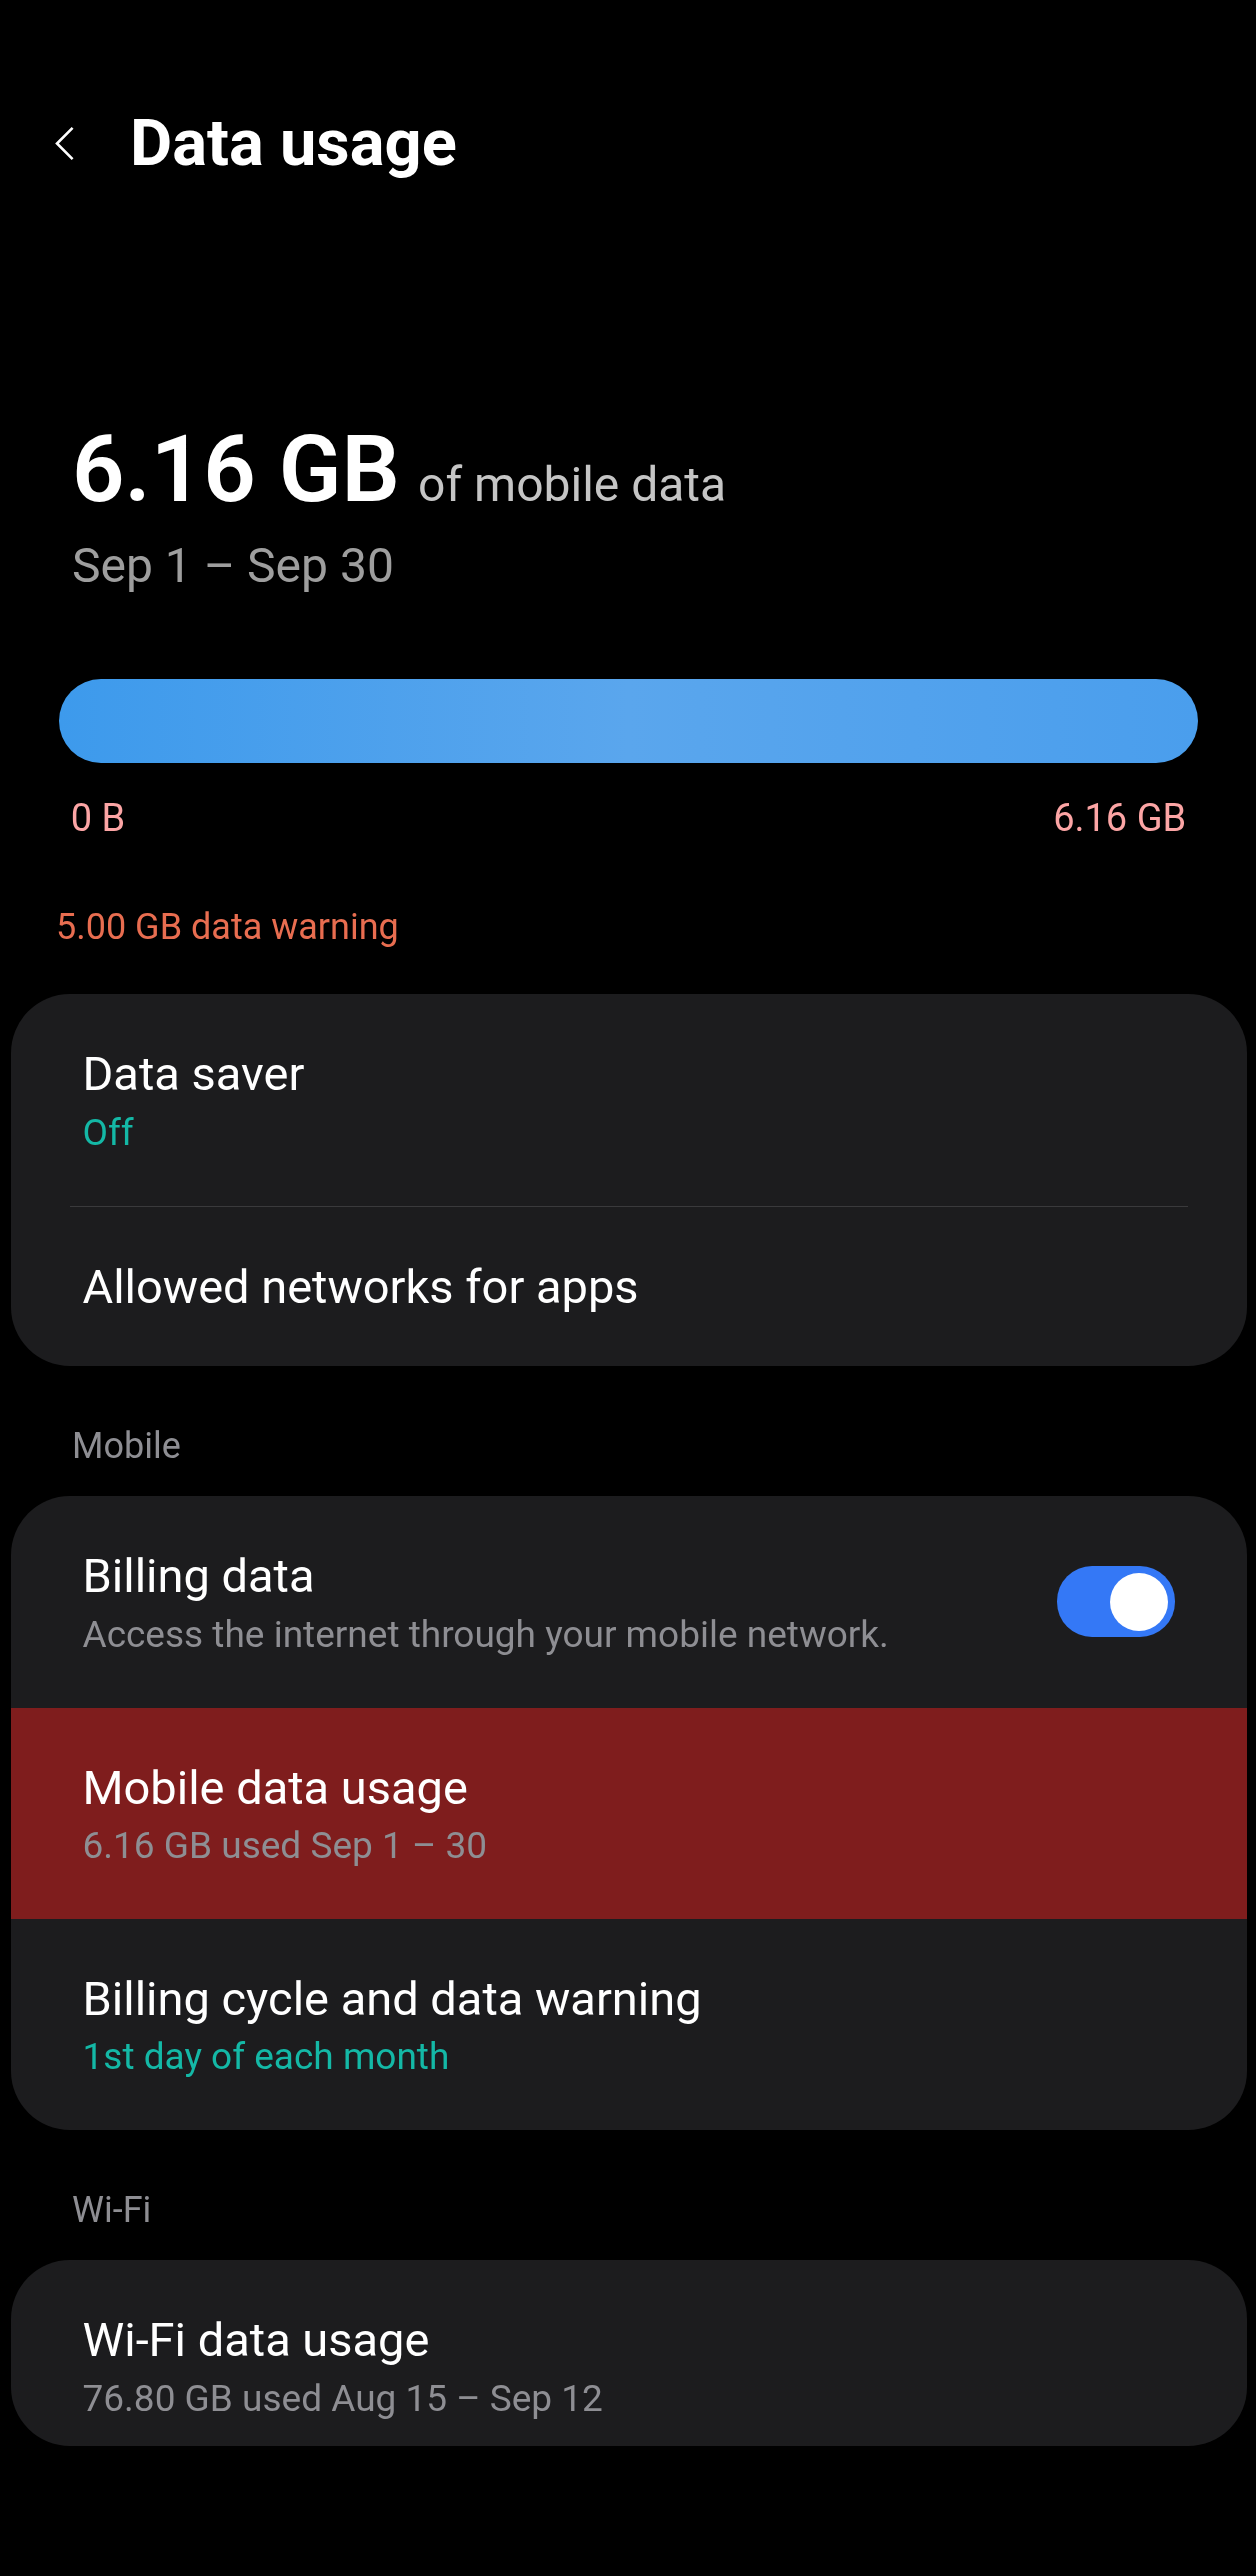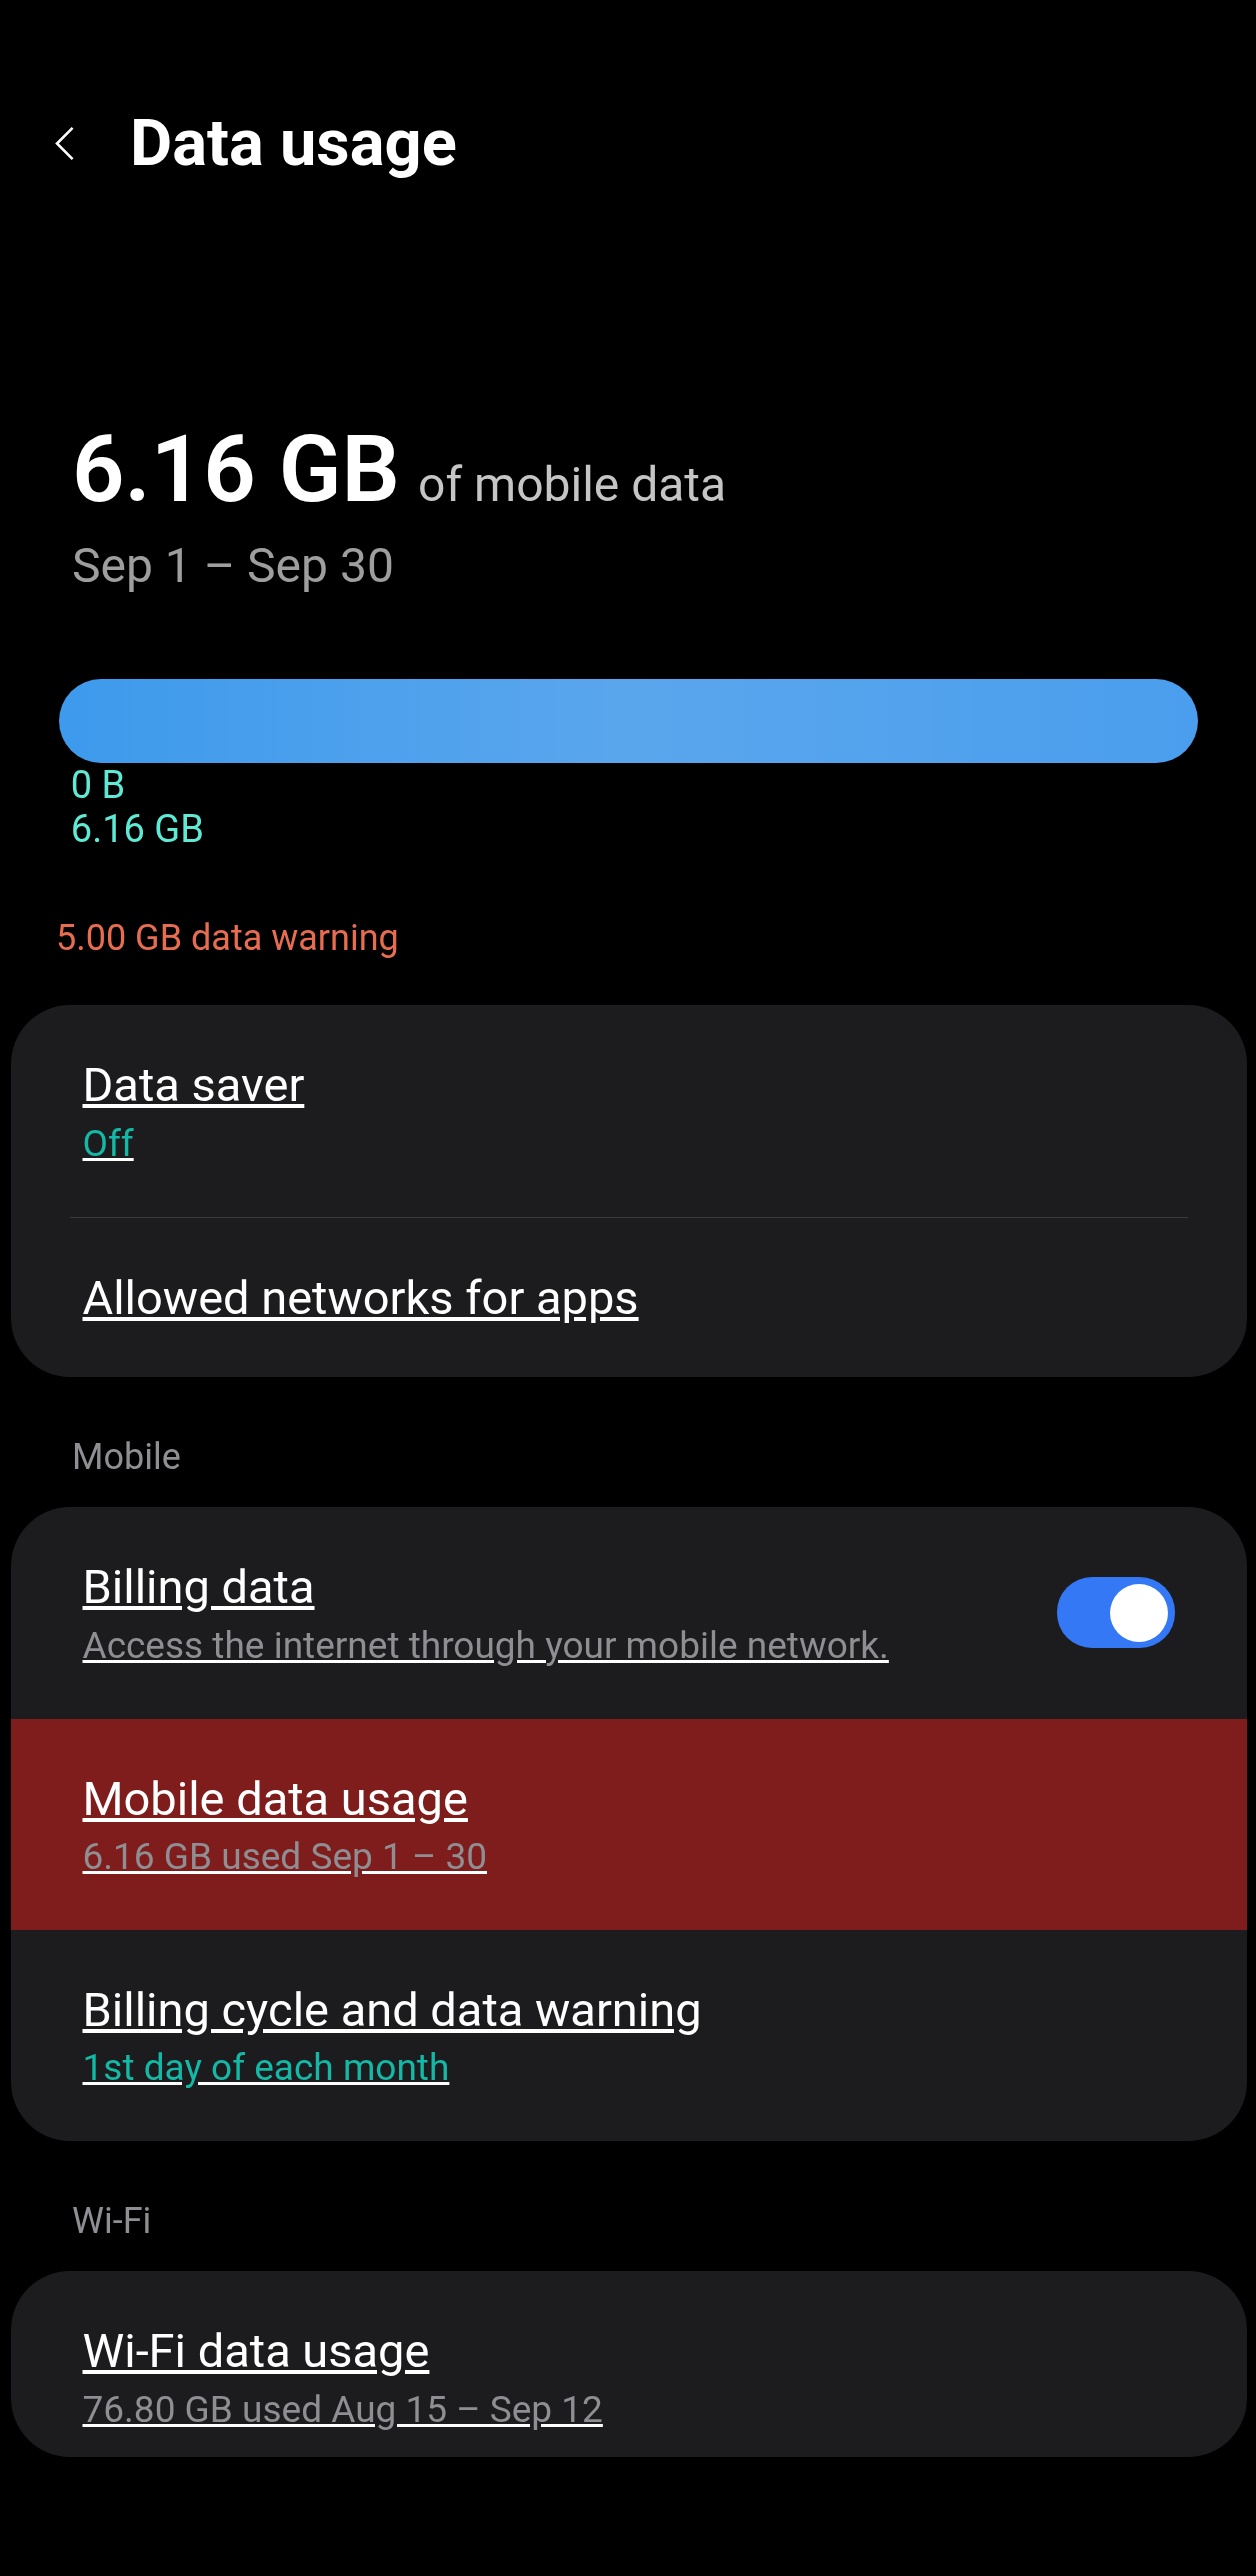--- a/index.html
+++ b/index.html
@@ -72,41 +72,40 @@
     }
     .progress-bar {
       width: 100%;
       height: 84px;
       background: linear-gradient(90deg, #3d9aec 0%, #5aa6ed 50%, #4a9eed 100%);
       border-radius: 42px;
     }
     .progress-labels {
       display: flex;
       justify-content: space-between;
+      margin-top: 33px;
       font-size: 38px;
-      color: #5eead4;
+      color: #fca5a5;
       padding: 0 11.8px 0 11.8px;
-      flex-direction: column;
     }
     .warning-text {
       font-size: 36px;
       color: #e86d50;
       padding: 33px 59px 46px 56px;
     }
     .card {
       background: #1c1c1e;
       border-radius: 59px;
       margin: 0 10.5px;
     }
     .setting-row {
       padding: 52px 72px 52px 72px;
       display: flex;
       align-items: center;
       justify-content: flex-start;
-      text-decoration: underline;
     }
     .setting-row.selected {
       background: #7f1d1d;
     }
     .setting-content {
       flex: 1;
     }
     .setting-title {
       font-size: 47px;
       color: #fff;

